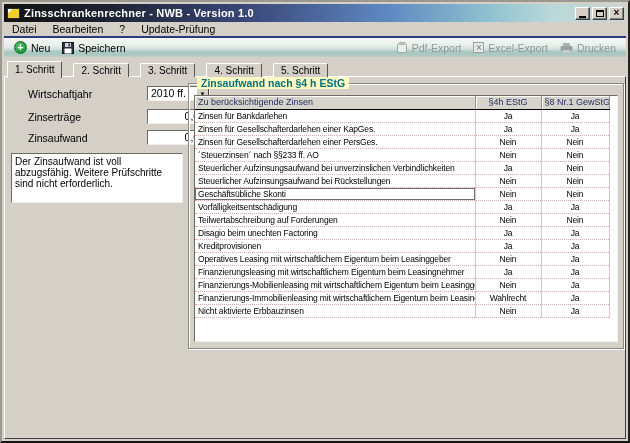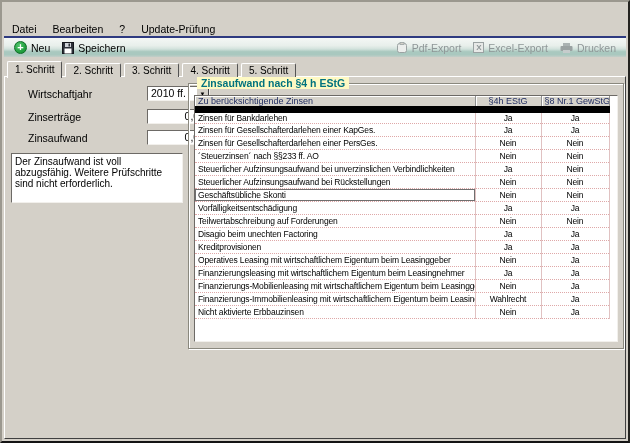--- a/index.html
+++ b/index.html
@@ -61,21 +61,21 @@
   }
   .icon-svg { display:block; }
   .icon-excel {
     width:11px; height:11px; border:1px solid #9aa2a2; background:#e7e9e7;
     color:#8e9697; font-size:8px; line-height:9px; font-weight:bold; text-align:center;
   }
   .tb-right { margin-left:auto; display:flex; }
   
   .tabstrip { position:absolute; left:5px; top:58px; height:17px; display:flex; align-items:flex-end; z-index:3; }
   .tab {
-    height:14px; padding:1px 7px 0; margin-right:3px;
+    height:14px; padding:1px 7px 0; margin-right:11px;
     background:#d4d0c8; font-size:10px; line-height:12px;
     border:1px solid #545454; border-bottom:none;
     border-top-color:#ffffff; border-left-color:#ffffff;
     border-radius:2px 2px 0 0; cursor:default;
   }
   .tab.active { height:17px; margin-bottom:-1px; z-index:4; position:relative; background:#d4d0c8; padding-top:2px; }
   
   .page {
     position:absolute; left:2px; right:2px; top:74px; bottom:2px;
     background:#d4d0c8;
@@ -114,40 +114,55 @@
   }
   .table-wrap {
     position:absolute; left:5px; top:11px; width:424px; height:247px;
     background:#fff; border:1px solid; border-color:#6d6a66 #f2f0ec #f2f0ec #6d6a66;
     overflow:hidden;
   }
   table.grid { border-collapse:collapse; table-layout:fixed; width:414px; }
   table.grid th {
     background:#d6d3cb; height:13px; font-weight:normal;
     font-size:9px; color:#232f63;
-    border-right:1px solid #8f8f8f; border-bottom:7px solid #000000;
+    border-right:1px solid #8f8f8f; border-bottom:1px solid #000000;
     box-shadow:inset 1px 1px 0 #ffffff;
     padding:0 3px; white-space:nowrap; overflow:hidden;
   }
   table.grid th:first-child { text-align:left; }
   table.grid td {
     height:13px; font-size:8.5px; letter-spacing:-0.15px;
     border-right:1px solid #e0c2c2; border-bottom:1px dotted #dfa8a8;
     padding:0 3px; white-space:nowrap; overflow:hidden;
   }
   table.grid td:first-child { text-align:left; }
   table.grid td.val { text-align:center; }
   table.grid td.focused { box-shadow:inset 0 0 0 1px #6f6f6f; }
   .col-name { width:280px; } .col-a { width:66px; } .col-b { width:68px; }
 </style>
 </head>
 <body>
 
 <div class="window">
 
+  <div class="titlebar">
+    <div class="app-icon"></div>
+    <span class="title">Zinsschrankenrechner - NWB - Version 1.0</span>
+    <div class="winbtns">
+      <div class="winbtn">
+          <span class="glyph-min"></span>
+        </div>
+      <div class="winbtn">
+          <span class="glyph-max"></span>
+        </div>
+      <div class="winbtn">
+          <span class="glyph-close">×</span>
+        </div>
+    </div>
+  </div>
 
   <div class="menubar">
     <span class="menu-item">Datei</span>
     <span class="menu-item">Bearbeiten</span>
     <span class="menu-item">?</span>
     <span class="menu-item">Update-Prüfung</span>
     <span class="brand">
       <span class="brand-arrow">►</span>
       <span class="brand-name">nwb</span>
       <span class="brand-suffix">VERLAG</span>

